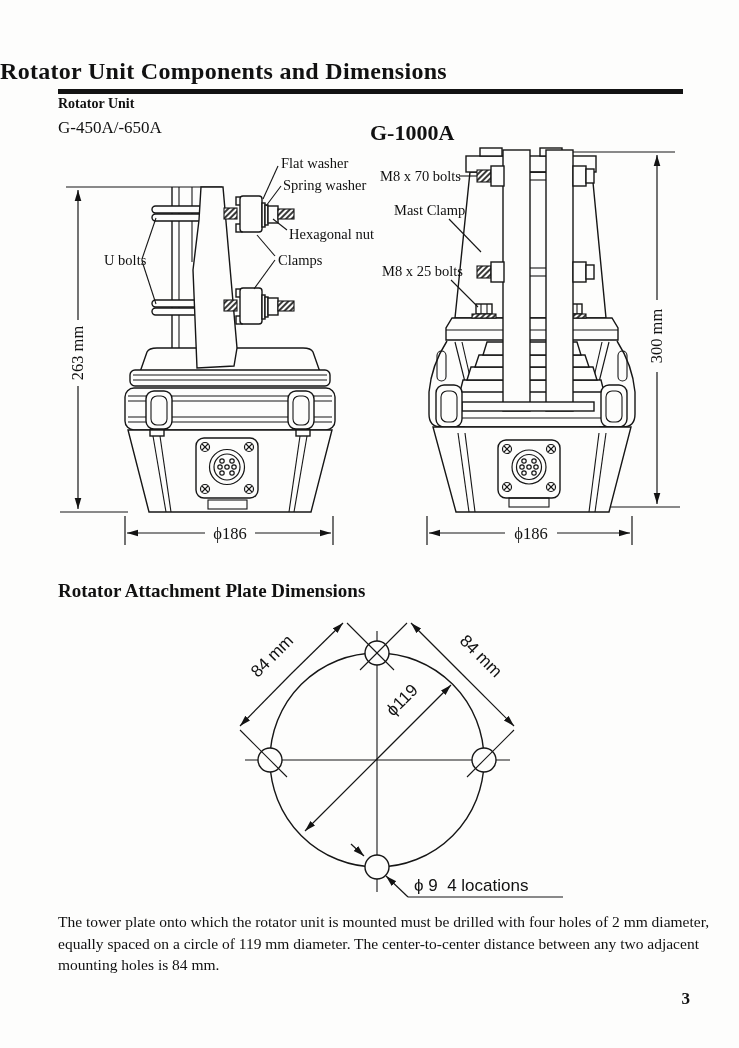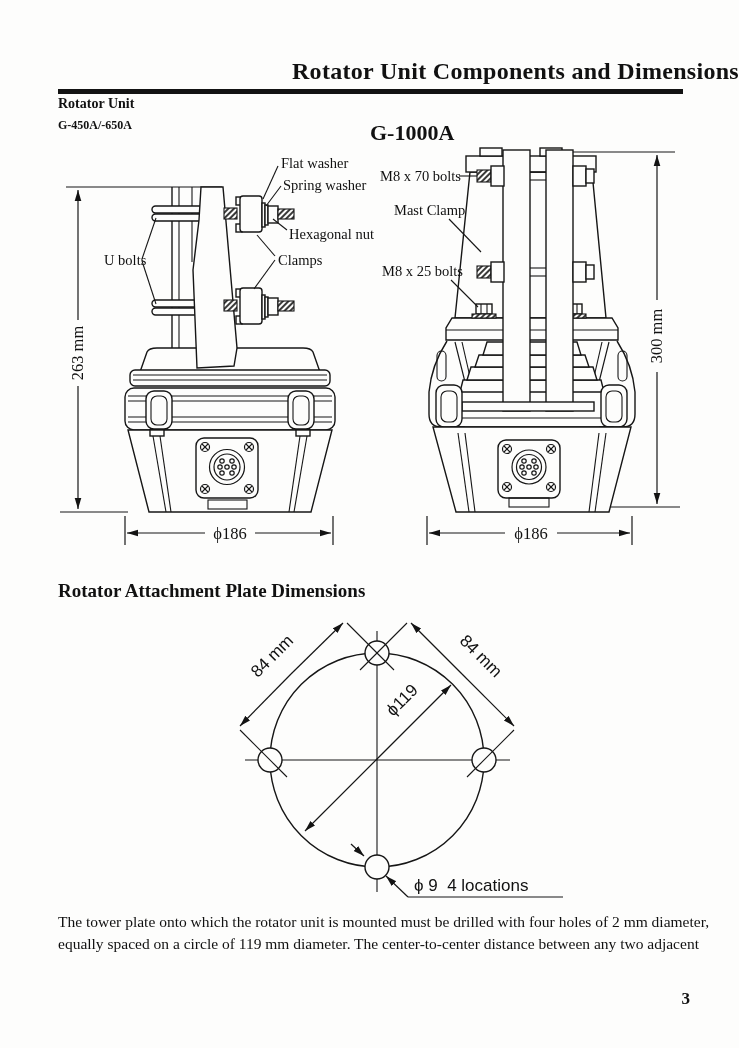--- a/index.html
+++ b/index.html
@@ -3,26 +3,26 @@
 <meta charset="utf-8">
 <style>
   html,body { margin:0; padding:0; }
   body {
     width:739px; height:1048px; position:relative;
     background:#fdfdfc; overflow:hidden;
     font-family:"Liberation Serif", serif; color:#111;
   }
   .abs { position:absolute; }
   .title {
-    top:58px; left:0; width:739px; text-align:right;
+    top:58px; left:0; width:739px; text-align:left;
     font-weight:bold; font-size:24px; letter-spacing:.3px;
   }
   .rule { top:89px; left:58px; width:625px; height:5px; background:#131313; }
   .h-sub   { top:96px;  left:58px;  font-weight:bold; font-size:14px; }
-  .h-mleft { top:118px; left:58px;  font-weight:bold; font-size:12px; }
+  .h-mleft { top:118px; left:58px;  font-weight:normal; font-size:17px; }
   .h-mright{ top:120px; left:370px; font-weight:bold; font-size:22px; }
   .h-plate { top:580px; left:58px;  font-weight:bold; font-size:19px; }
   .bodytext{ top:911px; left:58px; width:660px; font-size:15.5px; line-height:21.5px; }
   .pageno  { top:989px; left:630px; width:60px; text-align:right; font-weight:bold; font-size:17px; }
   svg.art { position:absolute; top:0; left:0; }
   .ln   { stroke:#161616; stroke-width:1.4; fill:none; }
   .lnt  { stroke:#161616; stroke-width:1.1; fill:none; }
   .lnf  { stroke:#161616; stroke-width:1.4; fill:#fdfdfc; }
   .dim  { stroke:#161616; stroke-width:1.2; fill:none; }
   .hbox { fill:url(#hatch); stroke:#161616; stroke-width:1.1; }
@@ -341,15 +341,16 @@
 
 <div class="abs h-sub">Rotator Unit</div>
 <div class="abs h-mleft">G-450A/-650A</div>
 <div class="abs h-mright">G-1000A</div>
 
 <div class="abs h-plate">Rotator Attachment Plate Dimensions</div>
 
 <div class="abs bodytext">
   <div>The tower plate onto which the rotator unit is mounted must be drilled with four holes of 2 mm diameter,</div>
   <div>equally spaced on a circle of 119 mm diameter. The center-to-center distance between any two adjacent</div>
+  <div>mounting holes is 84 mm.</div>
 </div>
 
 <div class="abs pageno">3</div>
 
 </body></html>

